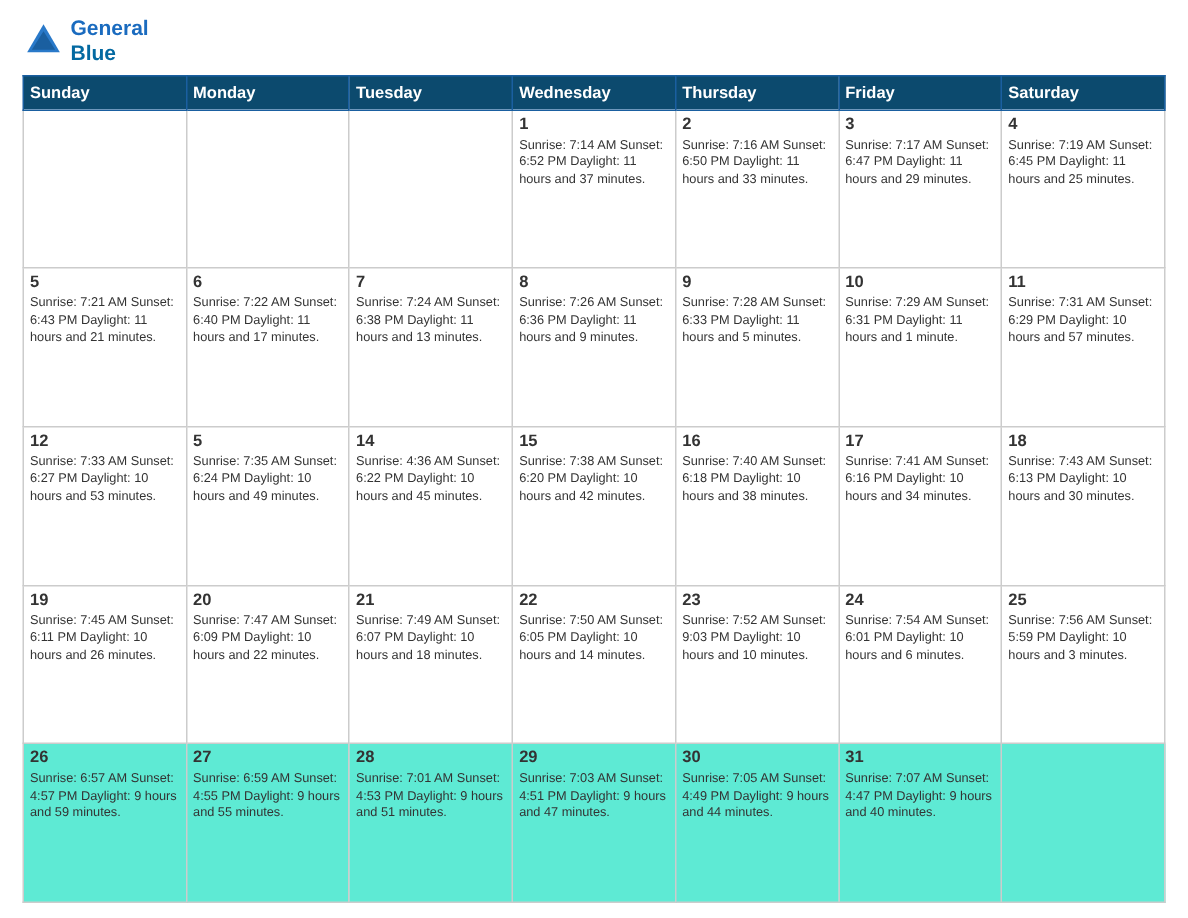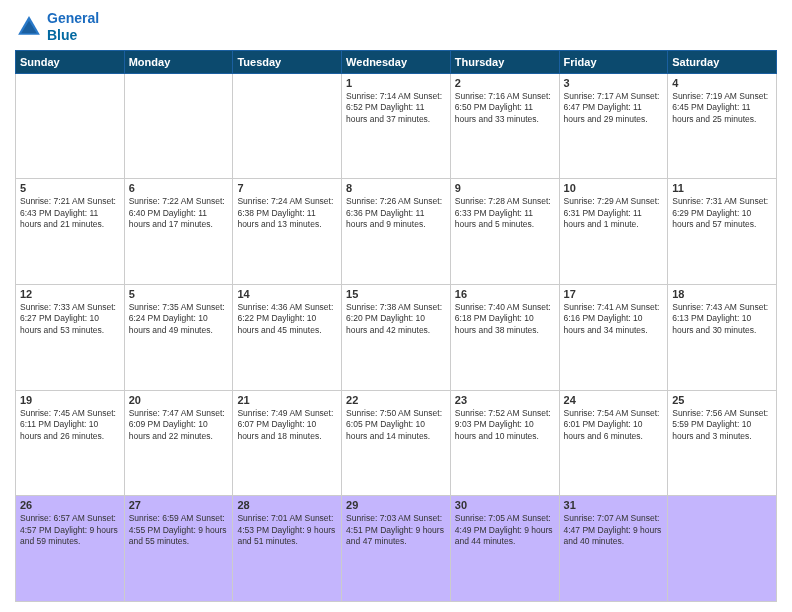--- a/index.html
+++ b/index.html
@@ -73,21 +73,21 @@
     .calendar tbody tr td {
       border: 1px solid #ccc;
       vertical-align: top;
       padding: 3px 4px;
       font-size: 9px;
       color: #333;
       height: 88px;
       background: #fff;
     }
     .calendar tbody tr:last-child td {
-      background: #c4b5fd;
+      background: #5eead4;
     }
     .day-number {
       font-size: 11px;
       font-weight: bold;
       color: #333;
       margin-bottom: 2px;
       display: block;
     }
     .day-info {
       font-size: 8.5px;

